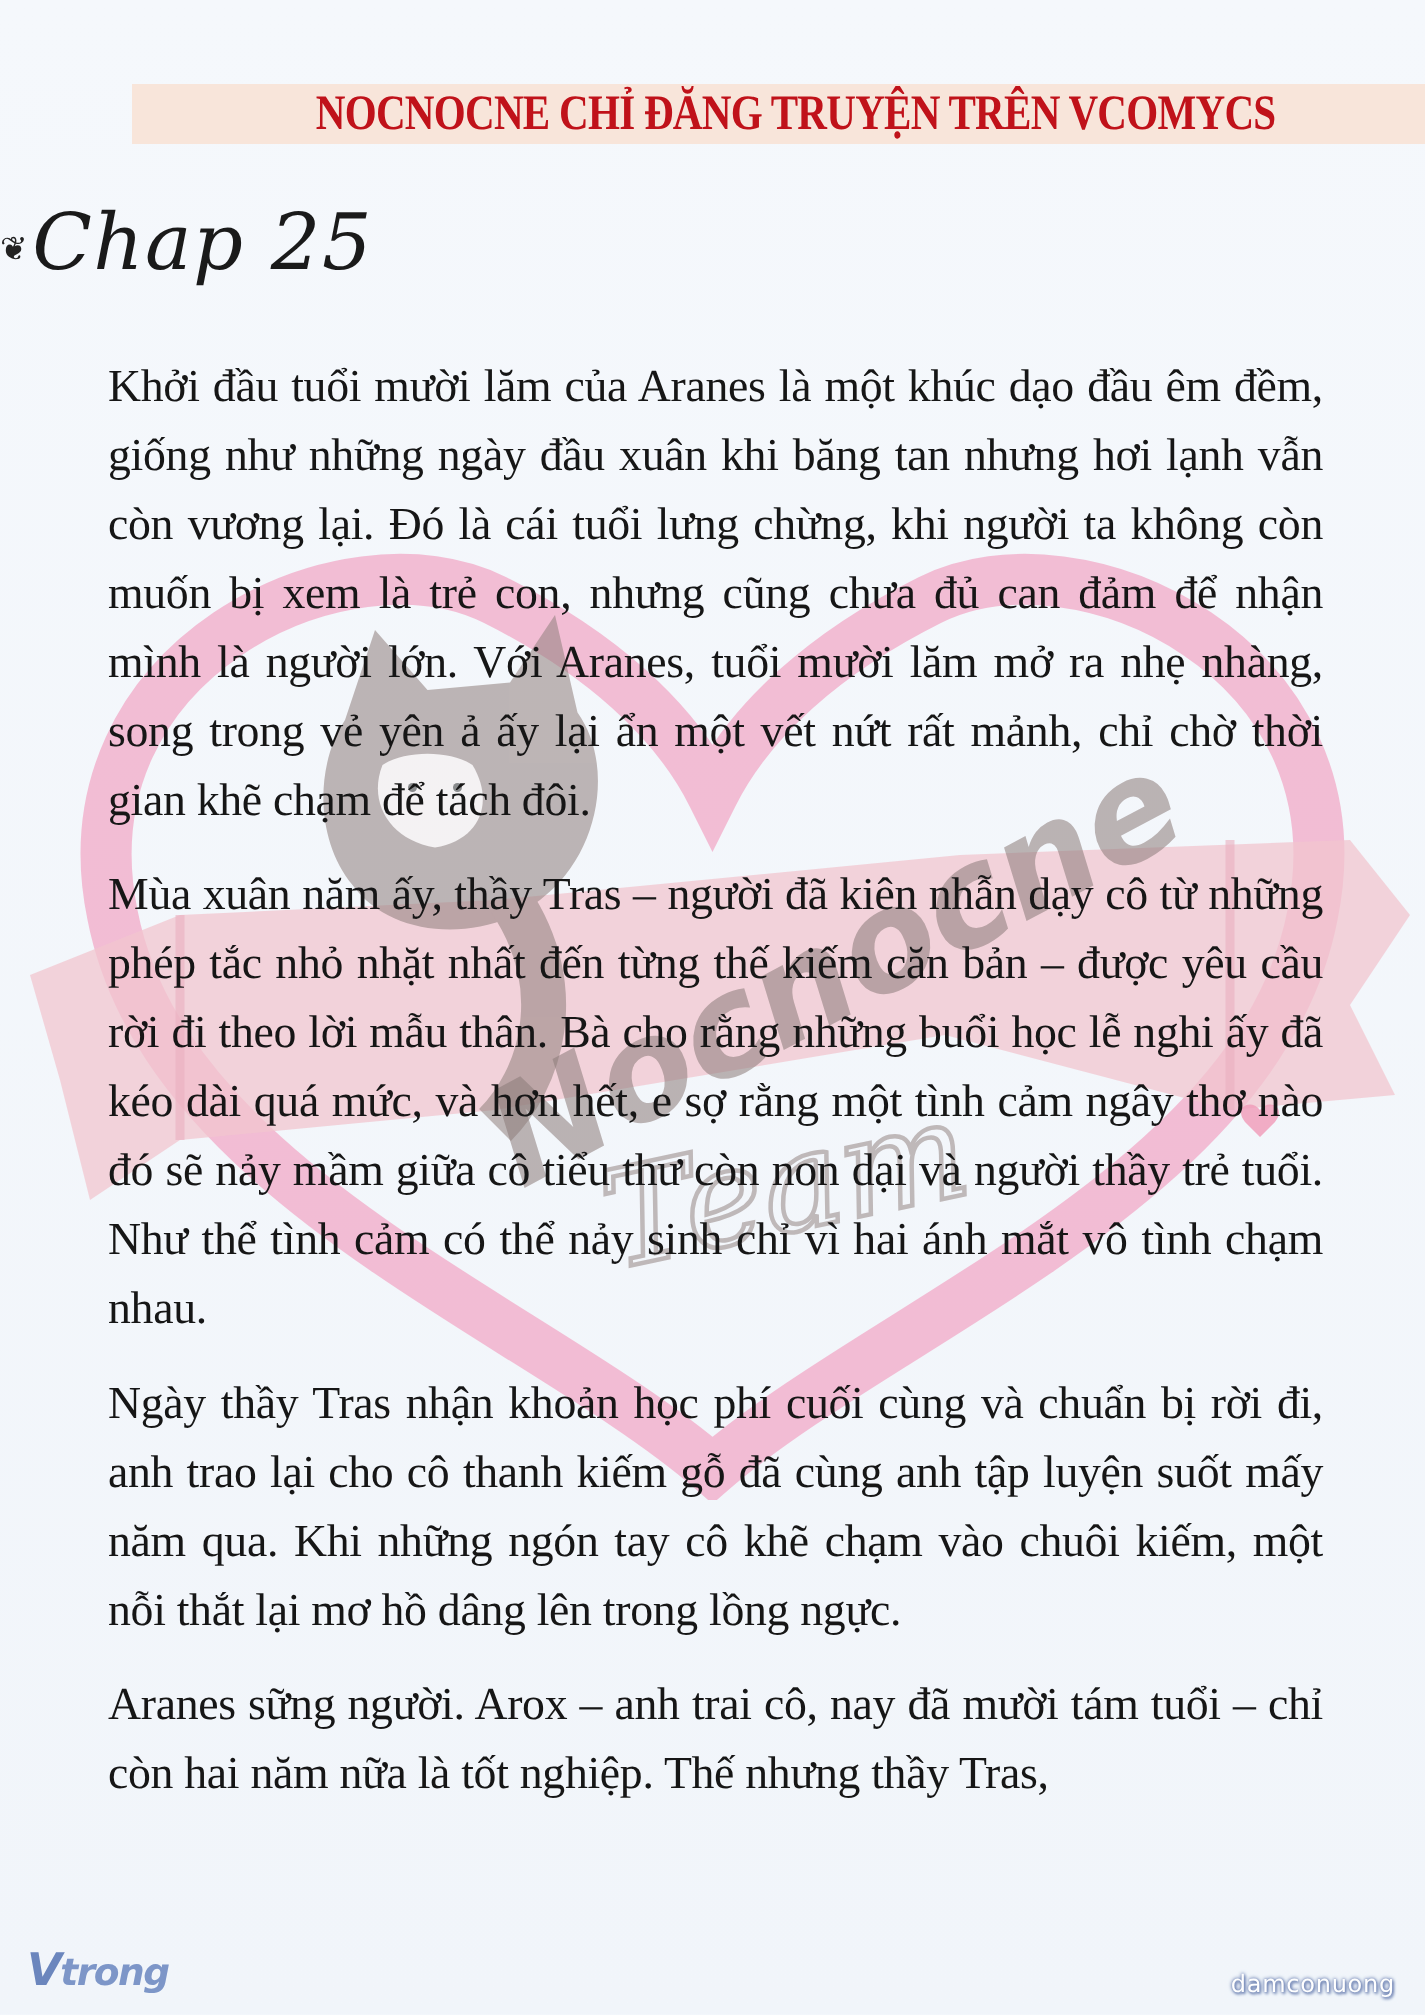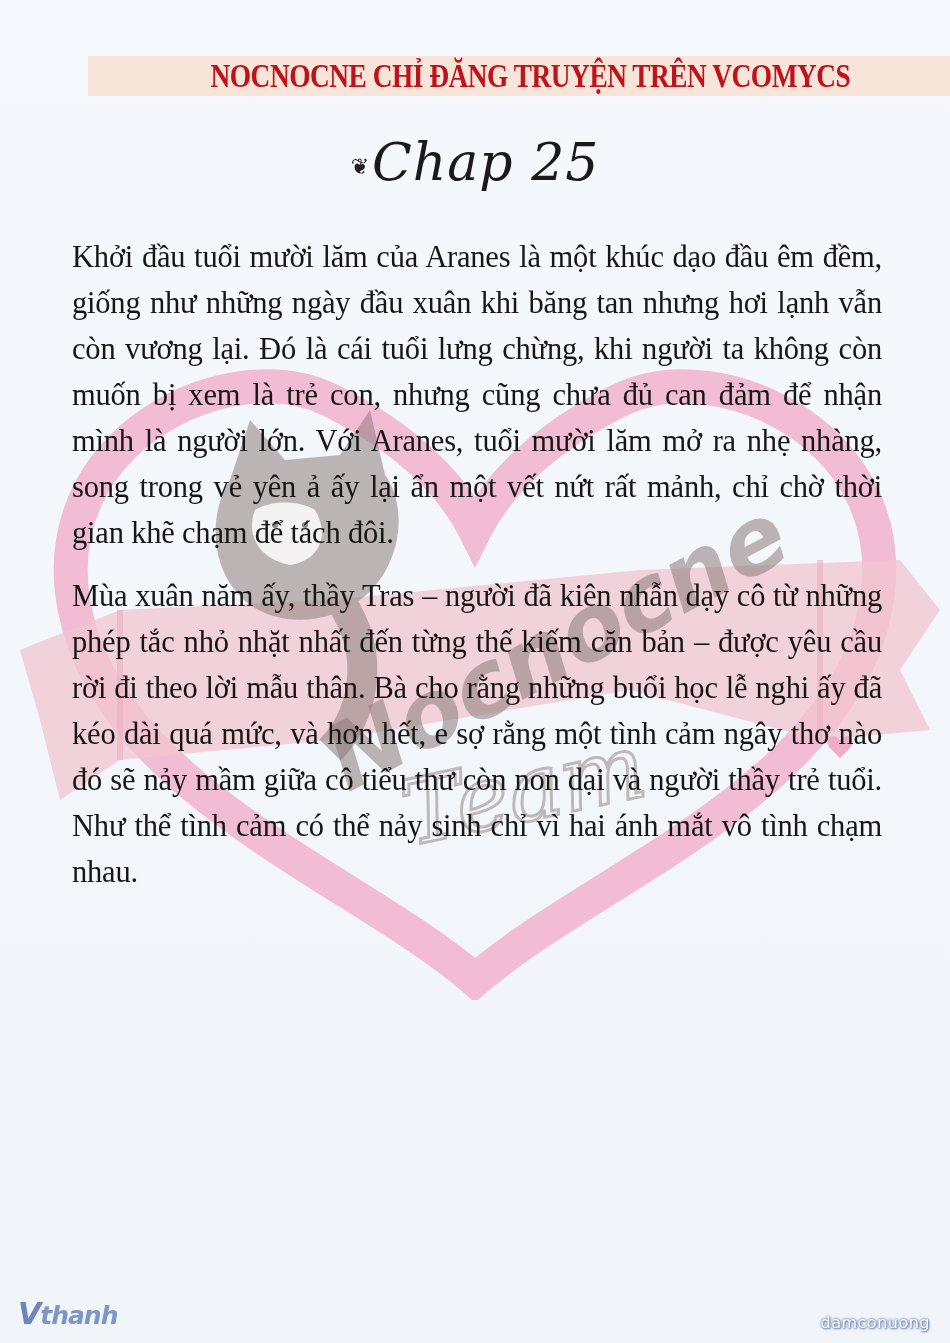--- a/index.html
+++ b/index.html
@@ -51,21 +51,20 @@
       letter-spacing: -0.6px;
       transform: scaleX(0.83);
       white-space: nowrap;
       text-transform: uppercase;
     }
     .chapter-title {
       position: absolute;
       left: 0;
       top: 132px;
       width: 950px;
-      text-align: center;
       z-index: 2;
       font-family: "DejaVu Serif", "Liberation Serif", serif;
       font-style: italic;
       font-size: 52px;
       color: #1a1a1a;
       letter-spacing: 1px;
     }
     .chapter-title .ornament {
       display: inline-block;
       font-style: normal;
@@ -150,21 +149,23 @@
     <span class="banner-text">NOCNOCNE CHỈ ĐĂNG TRUYỆN TRÊN VCOMYCS</span>
   </div>
 
   <div class="chapter-title">
     <span class="ornament">❦</span><span>Chap 25</span>
   </div>
 
   <div class="body-text">
     <p>Khởi đầu tuổi mười lăm của Aranes là một khúc dạo đầu êm đềm, giống như những ngày đầu xuân khi băng tan nhưng hơi lạnh vẫn còn vương lại. Đó là cái tuổi lưng chừng, khi người ta không còn muốn bị xem là trẻ con, nhưng cũng chưa đủ can đảm để nhận mình là người lớn. Với Aranes, tuổi mười lăm mở ra nhẹ nhàng, song trong vẻ yên ả ấy lại ẩn một vết nứt rất mảnh, chỉ chờ thời gian khẽ chạm để tách đôi.</p>
     <p>Mùa xuân năm ấy, thầy Tras – người đã kiên nhẫn dạy cô từ những phép tắc nhỏ nhặt nhất đến từng thế kiếm căn bản – được yêu cầu rời đi theo lời mẫu thân. Bà cho rằng những buổi học lễ nghi ấy đã kéo dài quá mức, và hơn hết, e sợ rằng một tình cảm ngây thơ nào đó sẽ nảy mầm giữa cô tiểu thư còn non dại và người thầy trẻ tuổi. Như thể tình cảm có thể nảy sinh chỉ vì hai ánh mắt vô tình chạm nhau.</p>
+    <p>Ngày thầy Tras nhận khoản học phí cuối cùng và chuẩn bị rời đi, anh trao lại cho cô thanh kiếm gỗ đã cùng anh tập luyện suốt mấy năm qua. Khi những ngón tay cô khẽ chạm vào chuôi kiếm, một nỗi thắt lại mơ hồ dâng lên trong lồng ngực.</p>
+    <p>Aranes sững người. Arox – anh trai cô, nay đã mười tám tuổi – chỉ còn hai năm nữa là tốt nghiệp. Thế nhưng thầy Tras,</p>
   </div>
 
   <div class="footer-logo">
-    <span class="v">V</span><span>thanh</span>
+    <span class="v">V</span><span>trong</span>
   </div>
 
   <div class="footer-site">damconuong</div>
 
 </div>
 
 </body></html>

